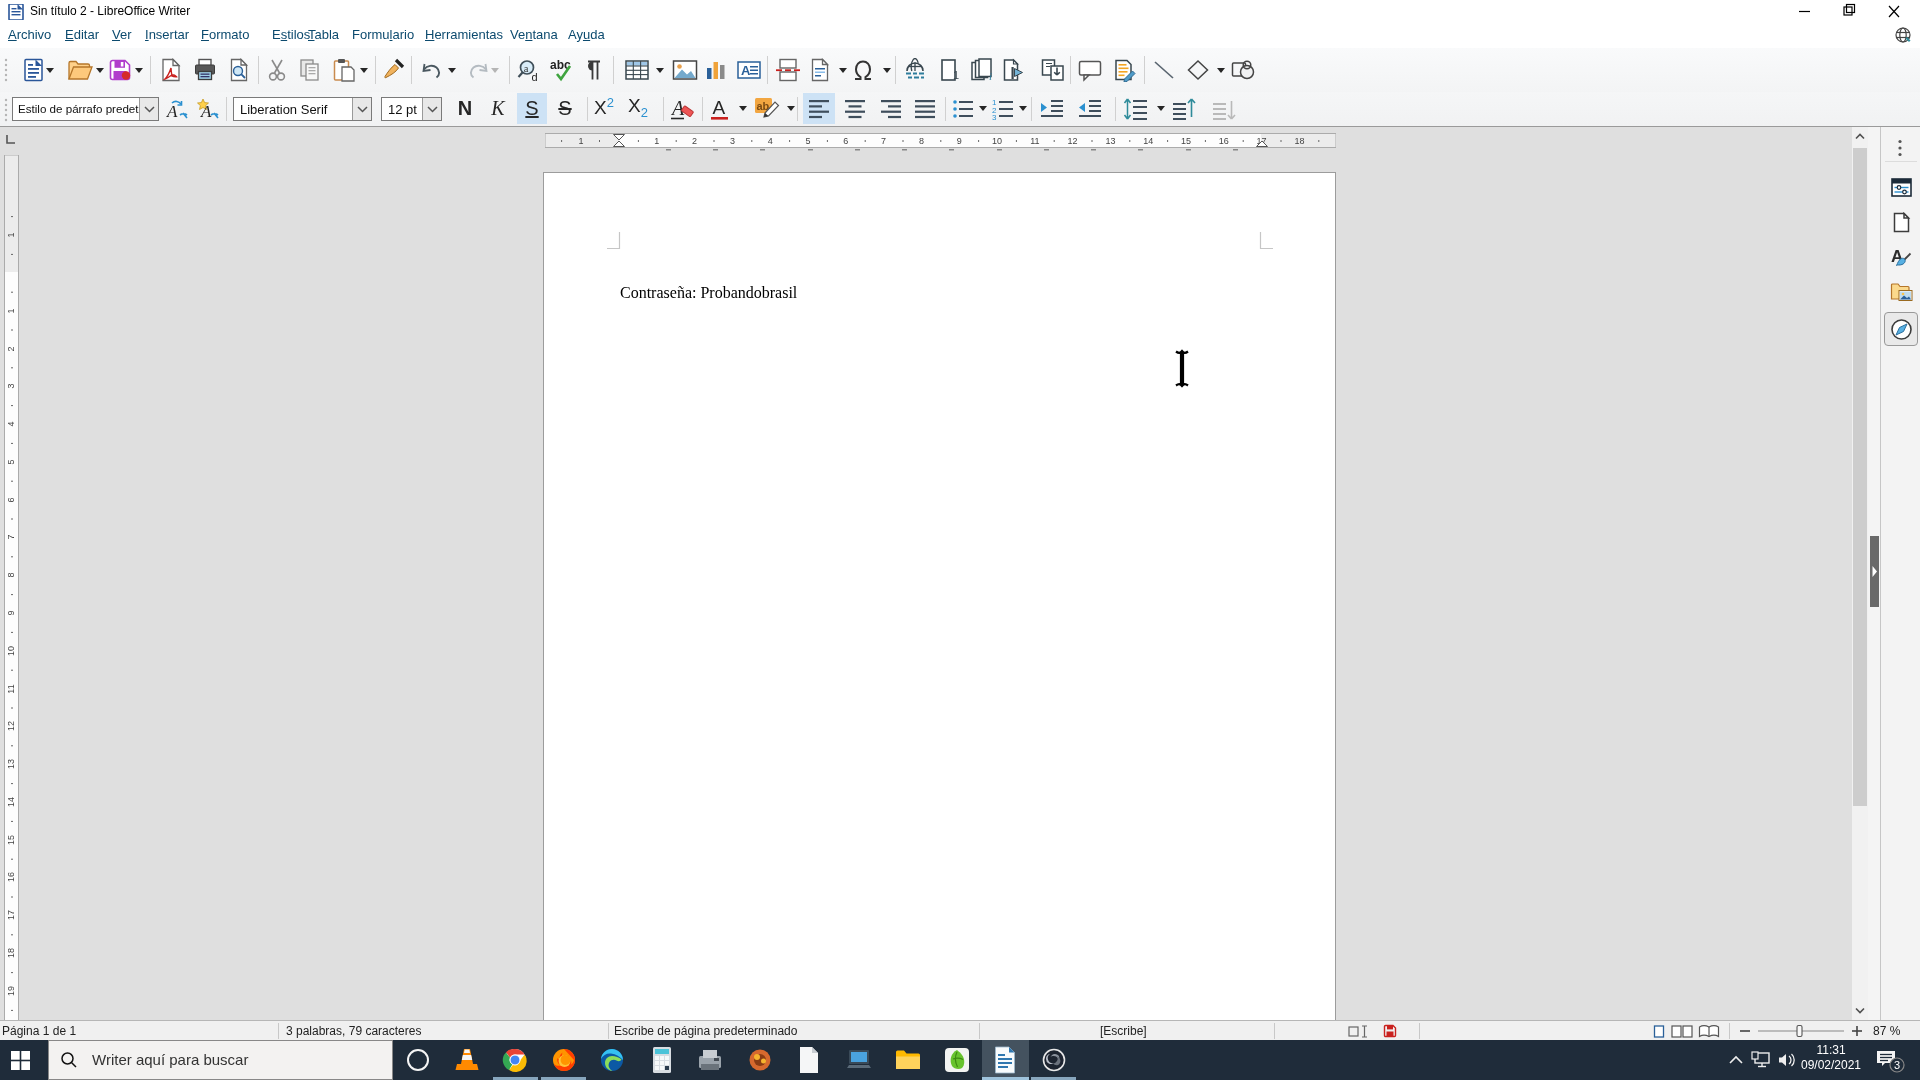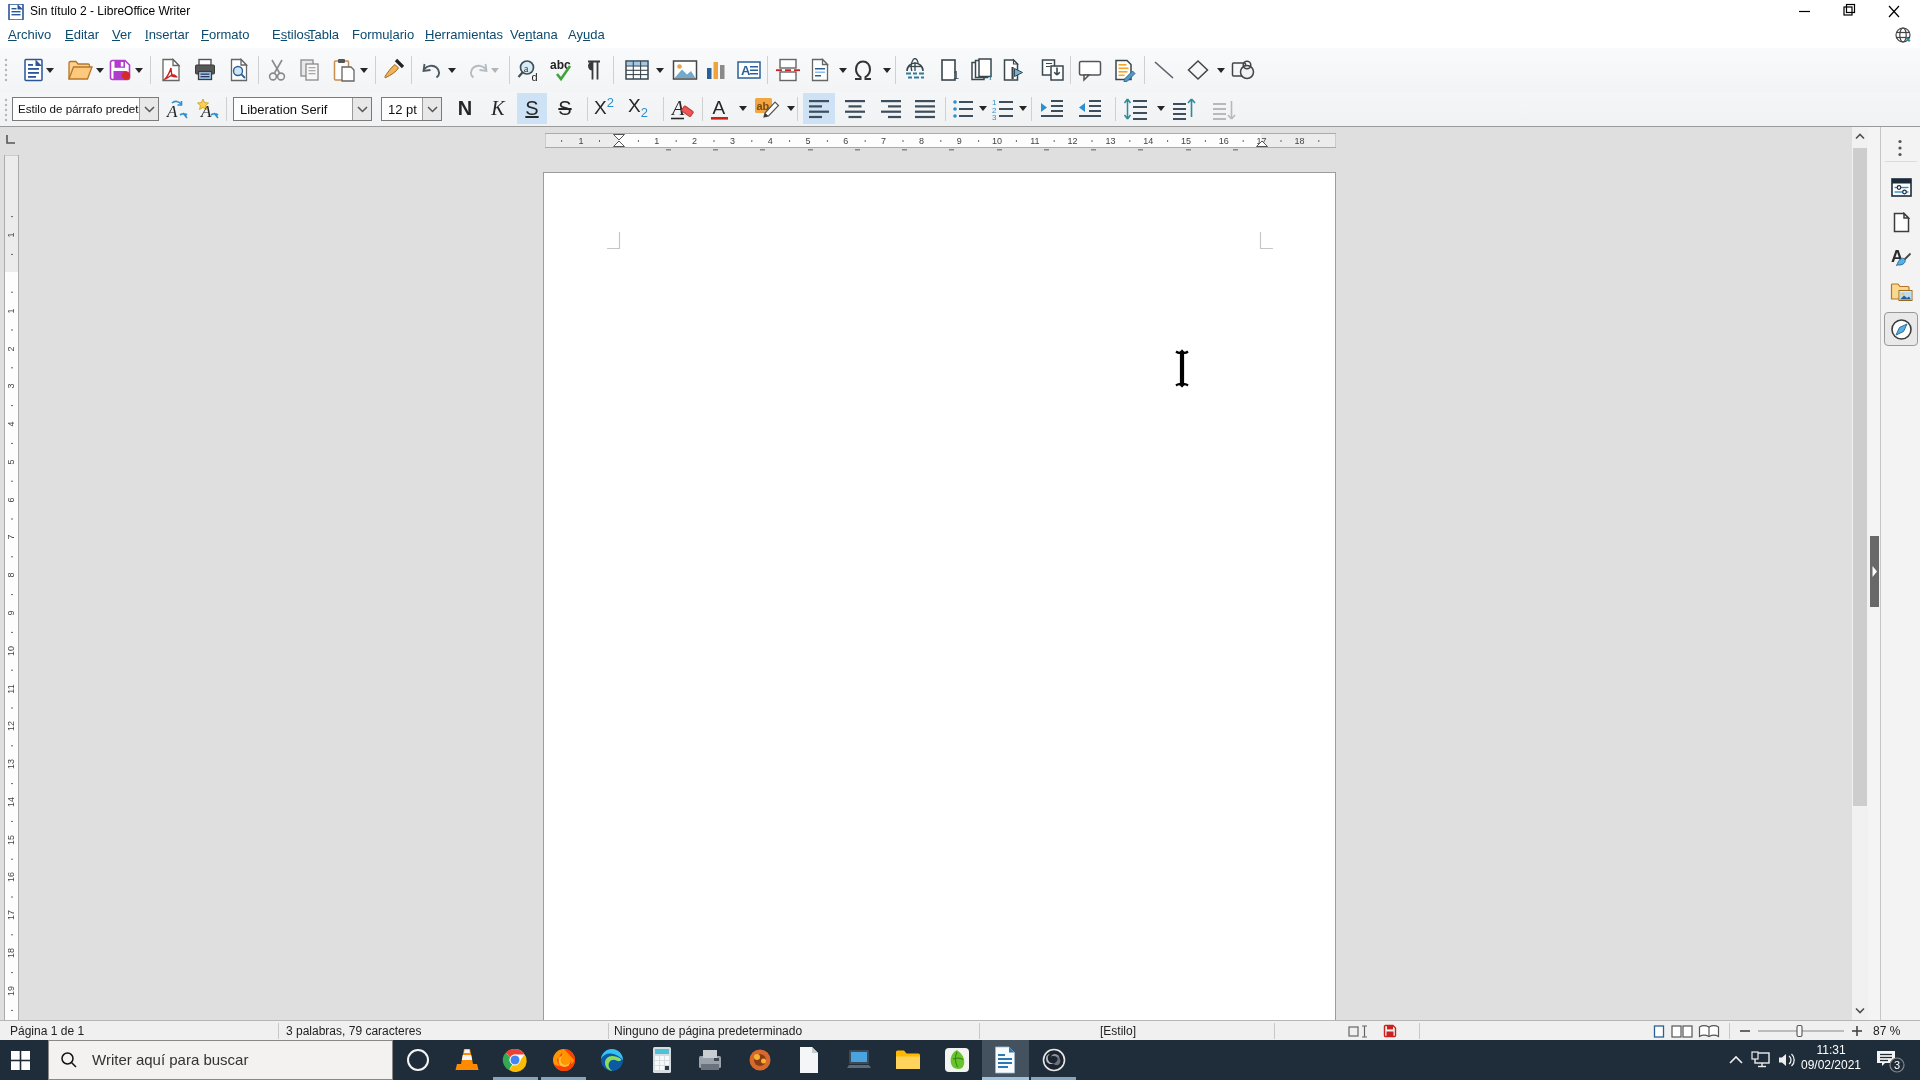--- a/index.html
+++ b/index.html
@@ -1051,20 +1051,21 @@
     </g>
   </svg>
   <div id="page"></div>
 
   <svg class="abs" style="left:606px;top:105px" width="16" height="18" viewBox="0 0 16 18">
     <path d="M13.5 0 L13.5 17 M1 16.5 L14 16.5" stroke="#c6c6c6" stroke-width="1.2" fill="none"></path>
   </svg>
   <svg class="abs" style="left:1258px;top:105px" width="16" height="18" viewBox="0 0 16 18">
     <path d="M2.5 0 L2.5 17 M2 16.5 L15 16.5" stroke="#c6c6c6" stroke-width="1.2" fill="none"></path>
   </svg>
+  <div class="abs" style="left:620px;top:157px;width:500px;font-family:'Liberation Serif',serif;font-size:16px;color:#000">Contraseña: Probandobrasil</div>
 
   <svg class="abs" style="left:1173px;top:222px" width="18" height="39" viewBox="0 0 18 39">
     <path d="M3 2.5 C5 4 7 4 8 3 L8 36 C7 35 5 35 3 36.5 M15 2.5 C13 4 11 4 10 3 L10 36 C11 35 13 35 15 36.5" fill="none" stroke="#000" stroke-width="2.2"></path>
     <rect x="7.8" y="3" width="2.6" height="33" fill="#000"></rect>
   </svg>
 </div>
 
 <div class="abs" id="vscroll">
   <div class="abs" style="left:0;top:0;width:16px;height:19px;background:#f1f1f1">
     <svg width="16" height="19">
@@ -1124,27 +1125,27 @@
   </svg>
 
   <div class="abs" style="left:3px;top:185px;width:34px;height:34px;background:#e9e9e9;border:1px solid #999;border-radius:4px"></div>
   <svg class="abs" style="left:9px;top:191px" width="23" height="23" viewBox="0 0 23 23">
     <circle cx="11.5" cy="11.5" r="9.5" fill="#fff" stroke="#3c3c3c" stroke-width="1.6"></circle>
     <path d="M6 17 L9.5 9.5 L17 6 L13.5 13.5 Z" fill="#57b0e3" stroke="#2a6f9e" stroke-width="1"></path>
   </svg>
 </div>
 
 <div class="abs" id="statusbar">
-  <div class="stxt" style="left:10px">Página 1 de 1</div>
+  <div class="stxt" style="left:2px">Página 1 de 1</div>
   <div class="ssep" style="left:278px"></div>
   <div class="stxt" style="left:286px">3 palabras, 79 caracteres</div>
   <div class="ssep" style="left:608px"></div>
-  <div class="stxt" style="left:614px">Ninguno de página predeterminado</div>
+  <div class="stxt" style="left:614px">Escribe de página predeterminado</div>
   <div class="ssep" style="left:979px"></div>
-  <div class="stxt" style="left:1100px">[Estilo]</div>
+  <div class="stxt" style="left:1100px">[Escribe]</div>
   <div class="ssep" style="left:1274px"></div>
   <div class="ssep" style="left:1419px"></div>
 
   <svg class="abs" style="left:1348px;top:4px" width="22" height="13" viewBox="0 0 22 13">
     <rect x="1" y="2" width="9" height="9" fill="none" stroke="#666" stroke-width="1.2"></rect>
     <path d="M14 1 h5 M16.5 1 v11 M14 12 h5" stroke="#666" stroke-width="1.2" fill="none"></path>
   </svg>
 
   <svg class="abs" style="left:1383px;top:3px" width="14" height="14" viewBox="0 0 14 14">
     <path d="M1.5 2.5 a1 1 0 0 1 1-1 L10 1.5 L12.5 4 L12.5 11.5 a1 1 0 0 1 -1 1 L2.5 12.5 a1 1 0 0 1 -1-1 Z" fill="none" stroke="#c9211e" stroke-width="1.4"></path>

